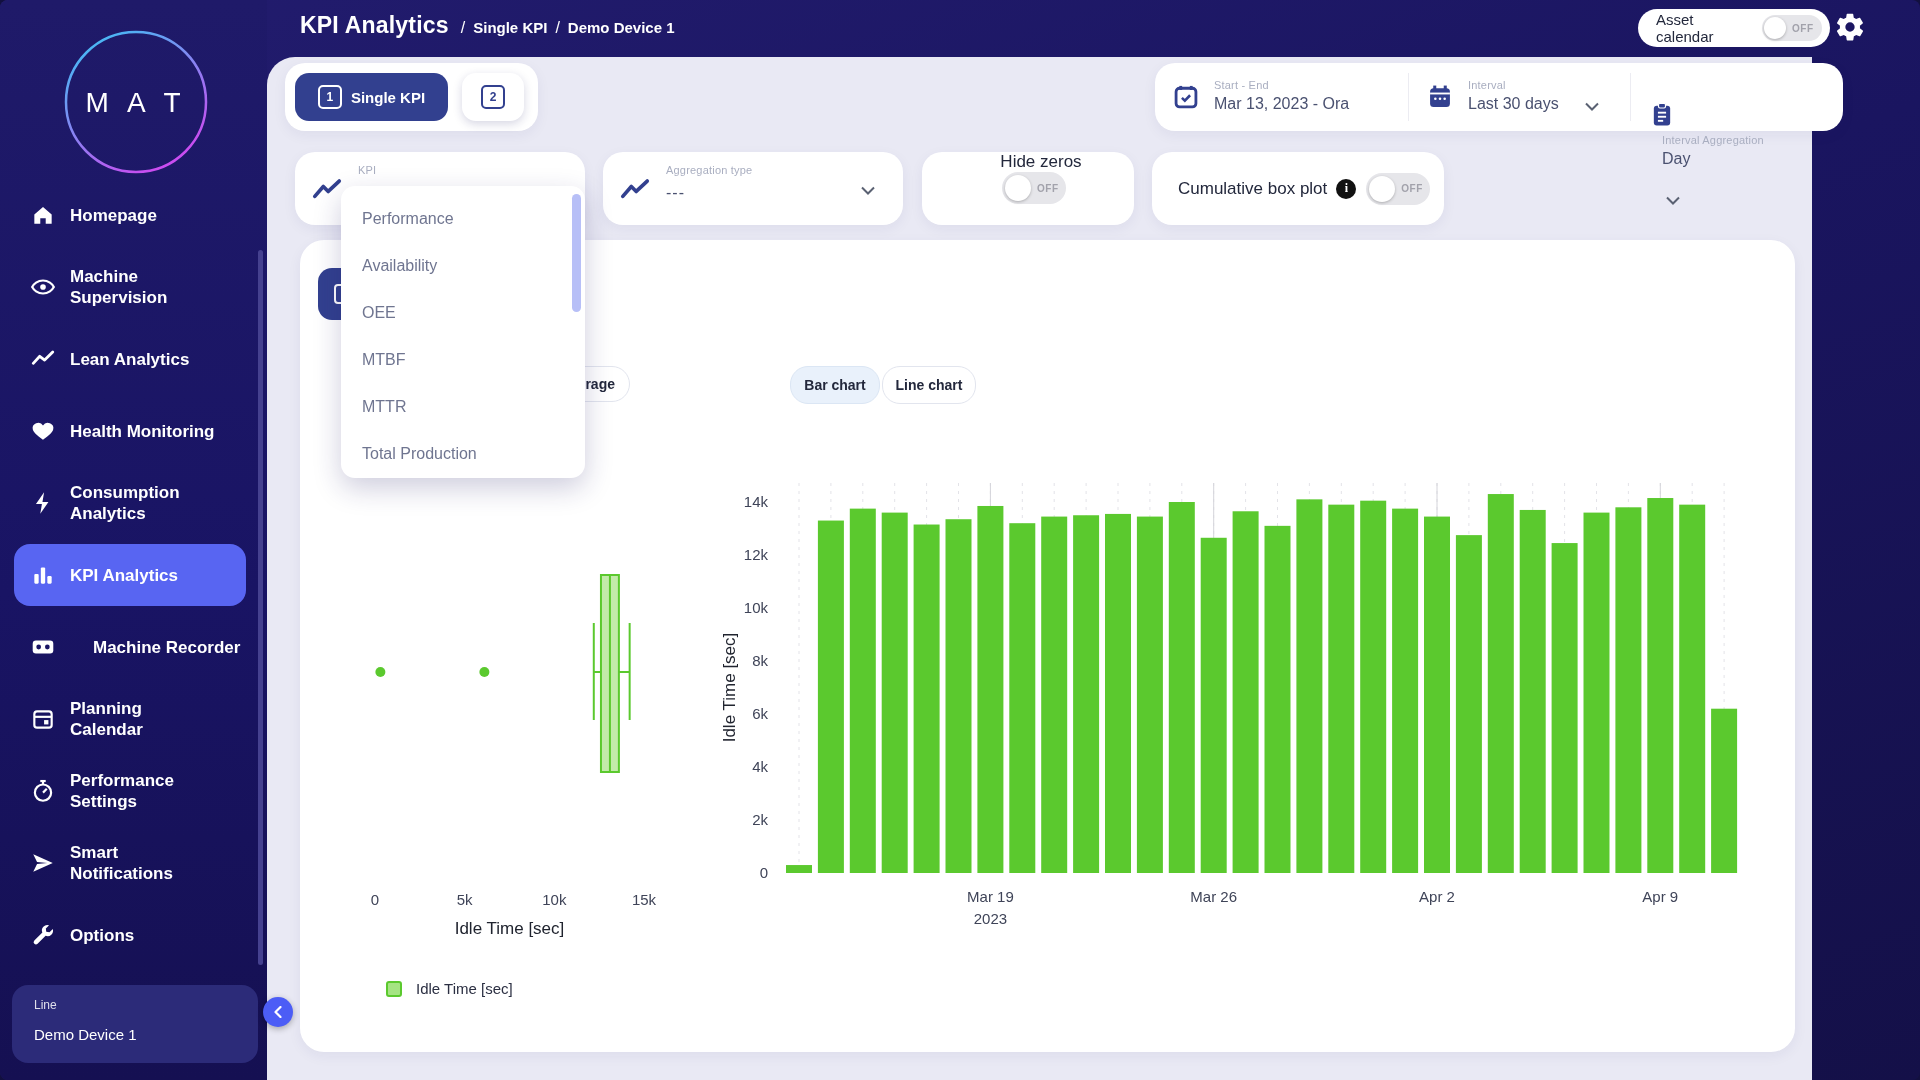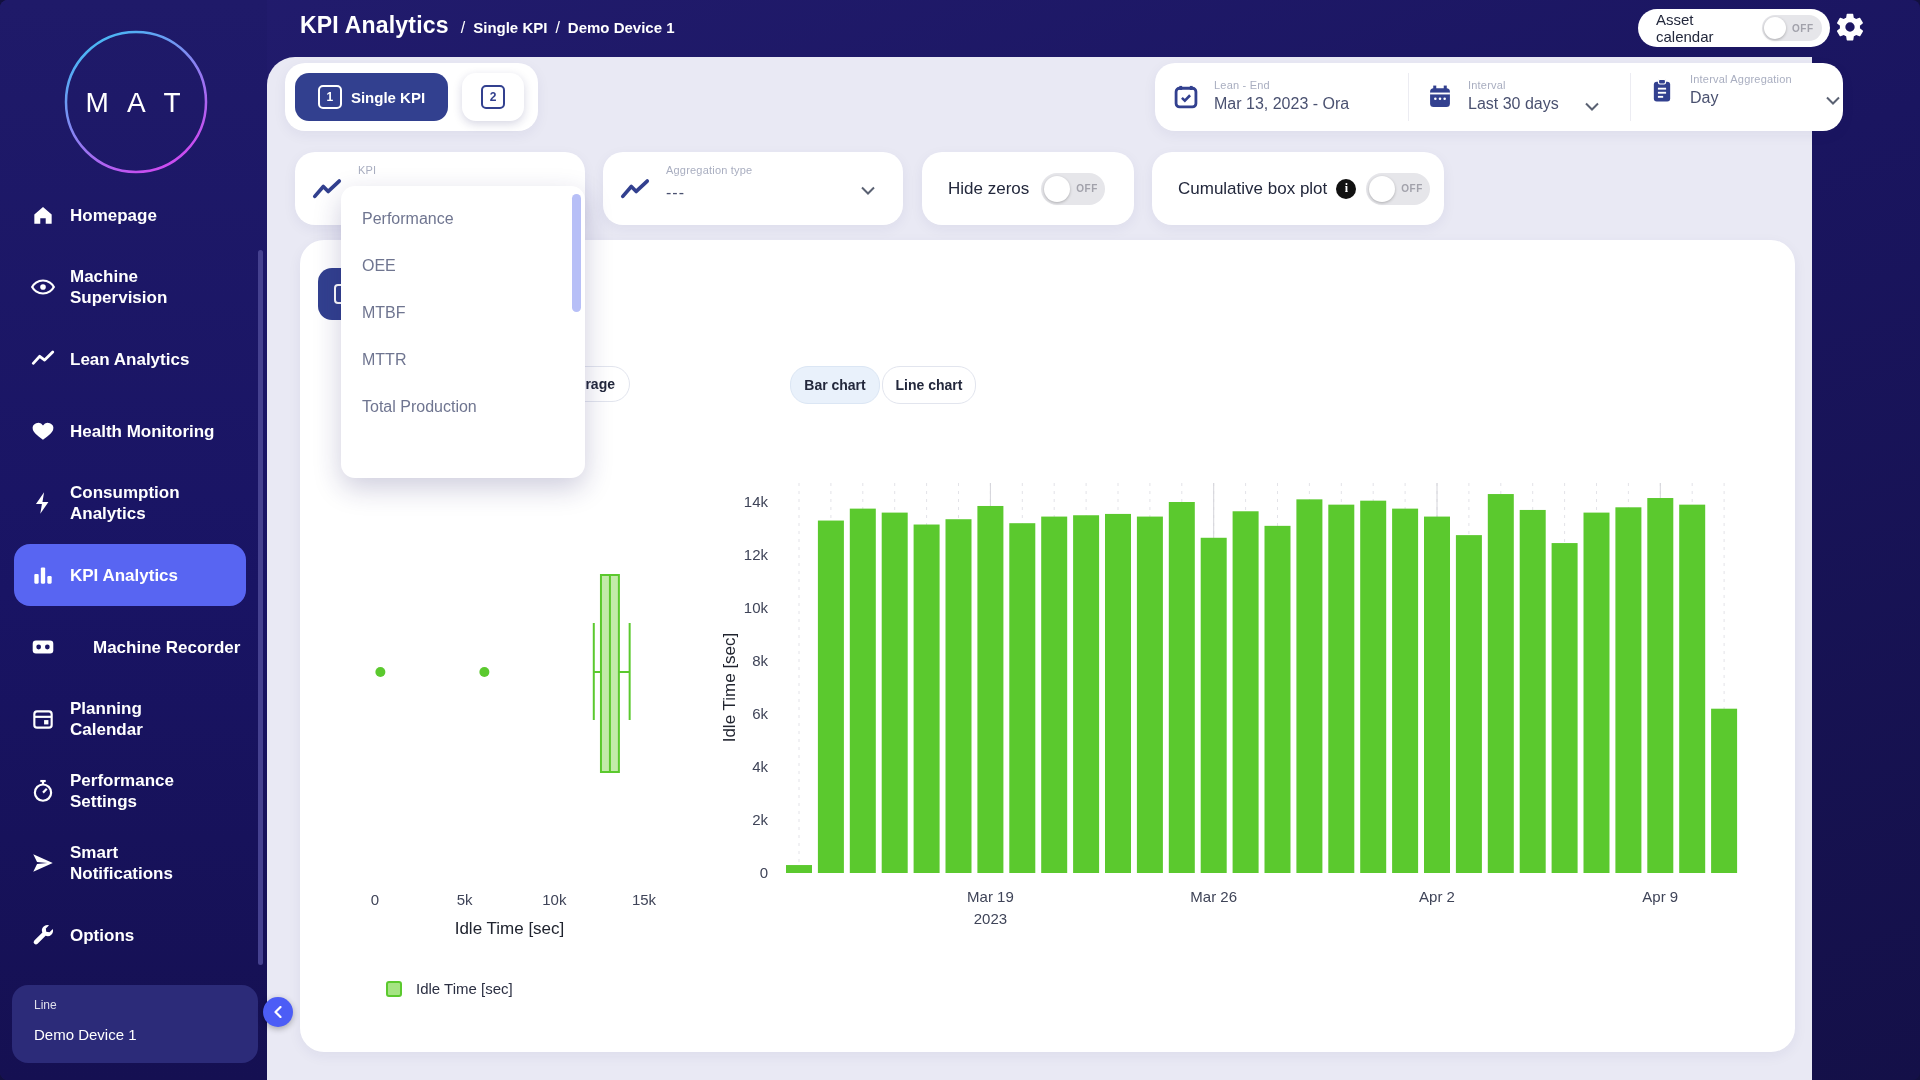--- a/index.html
+++ b/index.html
@@ -67,21 +67,21 @@
   </div>
 
   <div class="abs" style="left:1172px;top:74px;display:flex;cursor:pointer;">
     <svg width="28" height="28" viewBox="0 0 24 24" style="margin-top:9px;">
       <rect x="3.5" y="4.5" width="17" height="16" rx="3" fill="none" stroke="#32408f" stroke-width="2.4"></rect>
       <line x1="7.5" y1="2.5" x2="7.5" y2="6" stroke="#32408f" stroke-width="2.4"></line>
       <line x1="16.5" y1="2.5" x2="16.5" y2="6" stroke="#32408f" stroke-width="2.4"></line>
       <polyline points="8.5,12.8 11,15.2 15.5,10.5" fill="none" stroke="#32408f" stroke-width="2.2"></polyline>
     </svg>
     <div style="margin-left:14px;">
-      <div class="lbl" style="margin-top:5px;">Lean - End</div>
+      <div class="lbl" style="margin-top:5px;">Start - End</div>
       <div class="val" style="margin-top:4px;">Mar 13, 2023 - Ora</div>
     </div>
   </div>
 
   <div class="abs" style="left:1426px;top:74px;display:flex;cursor:pointer;">
     <svg width="28" height="28" viewBox="0 0 24 24" style="margin-top:9px;">
       <rect x="3.5" y="4.5" width="17" height="16" rx="3" fill="#32408f"></rect>
       <line x1="7.5" y1="2.2" x2="7.5" y2="6" stroke="#32408f" stroke-width="2.6"></line>
       <line x1="16.5" y1="2.2" x2="16.5" y2="6" stroke="#32408f" stroke-width="2.6"></line>
       <line x1="3.5" y1="9" x2="20.5" y2="9" stroke="#fff" stroke-width="1.6"></line>
@@ -91,21 +91,21 @@
     </svg>
     <div style="margin-left:14px;">
       <div class="lbl" style="margin-top:5px;">Interval</div>
       <div class="val" style="margin-top:4px;">Last 30 days</div>
     </div>
     <svg class="chev" viewBox="0 0 14 9" style="margin:28px 0 0 26px;">
       <polyline points="1,1.5 7,7.5 13,1.5" fill="none" stroke="#5a6172" stroke-width="2"></polyline>
     </svg>
   </div>
 
-  <div class="abs" style="left:1648px;top:68px;display:flex;cursor:pointer;">
+  <div class="abs" style="left:1648px;top:92px;display:flex;cursor:pointer;flex-direction:column;">
     <svg width="28" height="28" viewBox="0 0 24 24" style="margin-top:9px;">
       <rect x="5" y="4" width="14" height="17" rx="2.5" fill="#32408f"></rect>
       <rect x="9" y="2" width="6" height="4" rx="1.2" fill="#32408f" stroke="#fff" stroke-width="1"></rect>
       <line x1="8.5" y1="10" x2="15.5" y2="10" stroke="#fff" stroke-width="1.6"></line>
       <line x1="8.5" y1="13.5" x2="15.5" y2="13.5" stroke="#fff" stroke-width="1.6"></line>
       <line x1="8.5" y1="17" x2="13" y2="17" stroke="#fff" stroke-width="1.6"></line>
     </svg>
     <div style="margin-left:14px;width:118px;">
       <div class="lbl" style="margin-top:5px;">Interval Aggregation</div>
       <div class="val" style="margin-top:4px;">Day</div>
@@ -126,21 +126,21 @@
     <svg width="30" height="22" viewBox="0 0 24 18" style="position:absolute;left:17px;top:26px;">
       <polyline points="2,15 9,7 13,11 22,2.5" fill="none" stroke="#32408f" stroke-width="3" stroke-linecap="round" stroke-linejoin="round"></polyline>
     </svg>
     <div class="lbl" style="position:absolute;left:63px;top:12px;">Aggregation type</div>
     <div class="val" style="position:absolute;left:63px;top:32px;letter-spacing:1px;">---</div>
     <svg class="chev" viewBox="0 0 14 9" style="position:absolute;left:258px;top:34px;">
       <polyline points="1,1.5 7,7.5 13,1.5" fill="none" stroke="#5a6172" stroke-width="2"></polyline>
     </svg>
   </div>
 
-  <div class="card" style="left:922px;top:152px;width:212px;height:73px;display:flex;align-items:center;">
+  <div class="card" style="left:922px;top:152px;width:212px;height:73px;display:flex;align-items:center;flex-direction:column;">
     <span style="font-size:17px;color:#23283c;margin-left:26px;">Hide zeros</span>
     <span class="toggle" style="width:64px;height:32px;margin-left:12px;cursor:pointer;">
       <span class="knob" style="width:26px;height:26px;margin-left:3px;"></span>
       <span class="offtxt" style="margin-left:6px;">OFF</span>
     </span>
   </div>
 
   <div class="card" style="left:1152px;top:152px;width:292px;height:73px;display:flex;align-items:center;">
     <span style="font-size:17px;color:#23283c;margin-left:26px;">Cumulative box plot</span>
     <span style="width:20px;height:20px;border-radius:50%;background:#111;color:#fff;font-size:12px;font-weight:bold;display:inline-flex;align-items:center;justify-content:center;margin-left:9px;font-family:'Liberation Serif',serif;cursor:pointer;">i</span>
@@ -263,20 +263,21 @@
 
     <div class="abs" style="left:86px;top:740px;display:flex;align-items:center;cursor:pointer;">
       <span style="width:16px;height:16px;border-radius:3px;background:#a5e483;border:2px solid #5bc92e;box-sizing:border-box;"></span>
       <span style="font-size:15px;color:#2b2f42;margin-left:14px;">Idle Time [sec]</span>
     </div>
   </div>
 
   <div class="abs" style="left:341px;top:186px;width:244px;height:292px;background:#fff;border-radius:14px;box-shadow:0 10px 28px rgba(30,28,100,.22);z-index:60;padding-top:9px;box-sizing:border-box;">
     <div id="kpi-options">
         <div class="dd-item">Performance</div>
+        <div class="dd-item">Availability</div>
         <div class="dd-item">OEE</div>
         <div class="dd-item">MTBF</div>
         <div class="dd-item">MTTR</div>
         <div class="dd-item">Total Production</div>
       </div>
     <div style="position:absolute;right:4px;top:8px;width:9px;height:118px;border-radius:5px;background:#b7bff7;"></div>
   </div>
 
   <div class="abs" style="left:0;top:0;width:267px;height:1080px;background:linear-gradient(180deg,#1f1a69 0%,#191464 55%,#151052 100%);">
     <svg class="abs" style="left:62px;top:28px;" width="148" height="148" viewBox="0 0 148 148">

